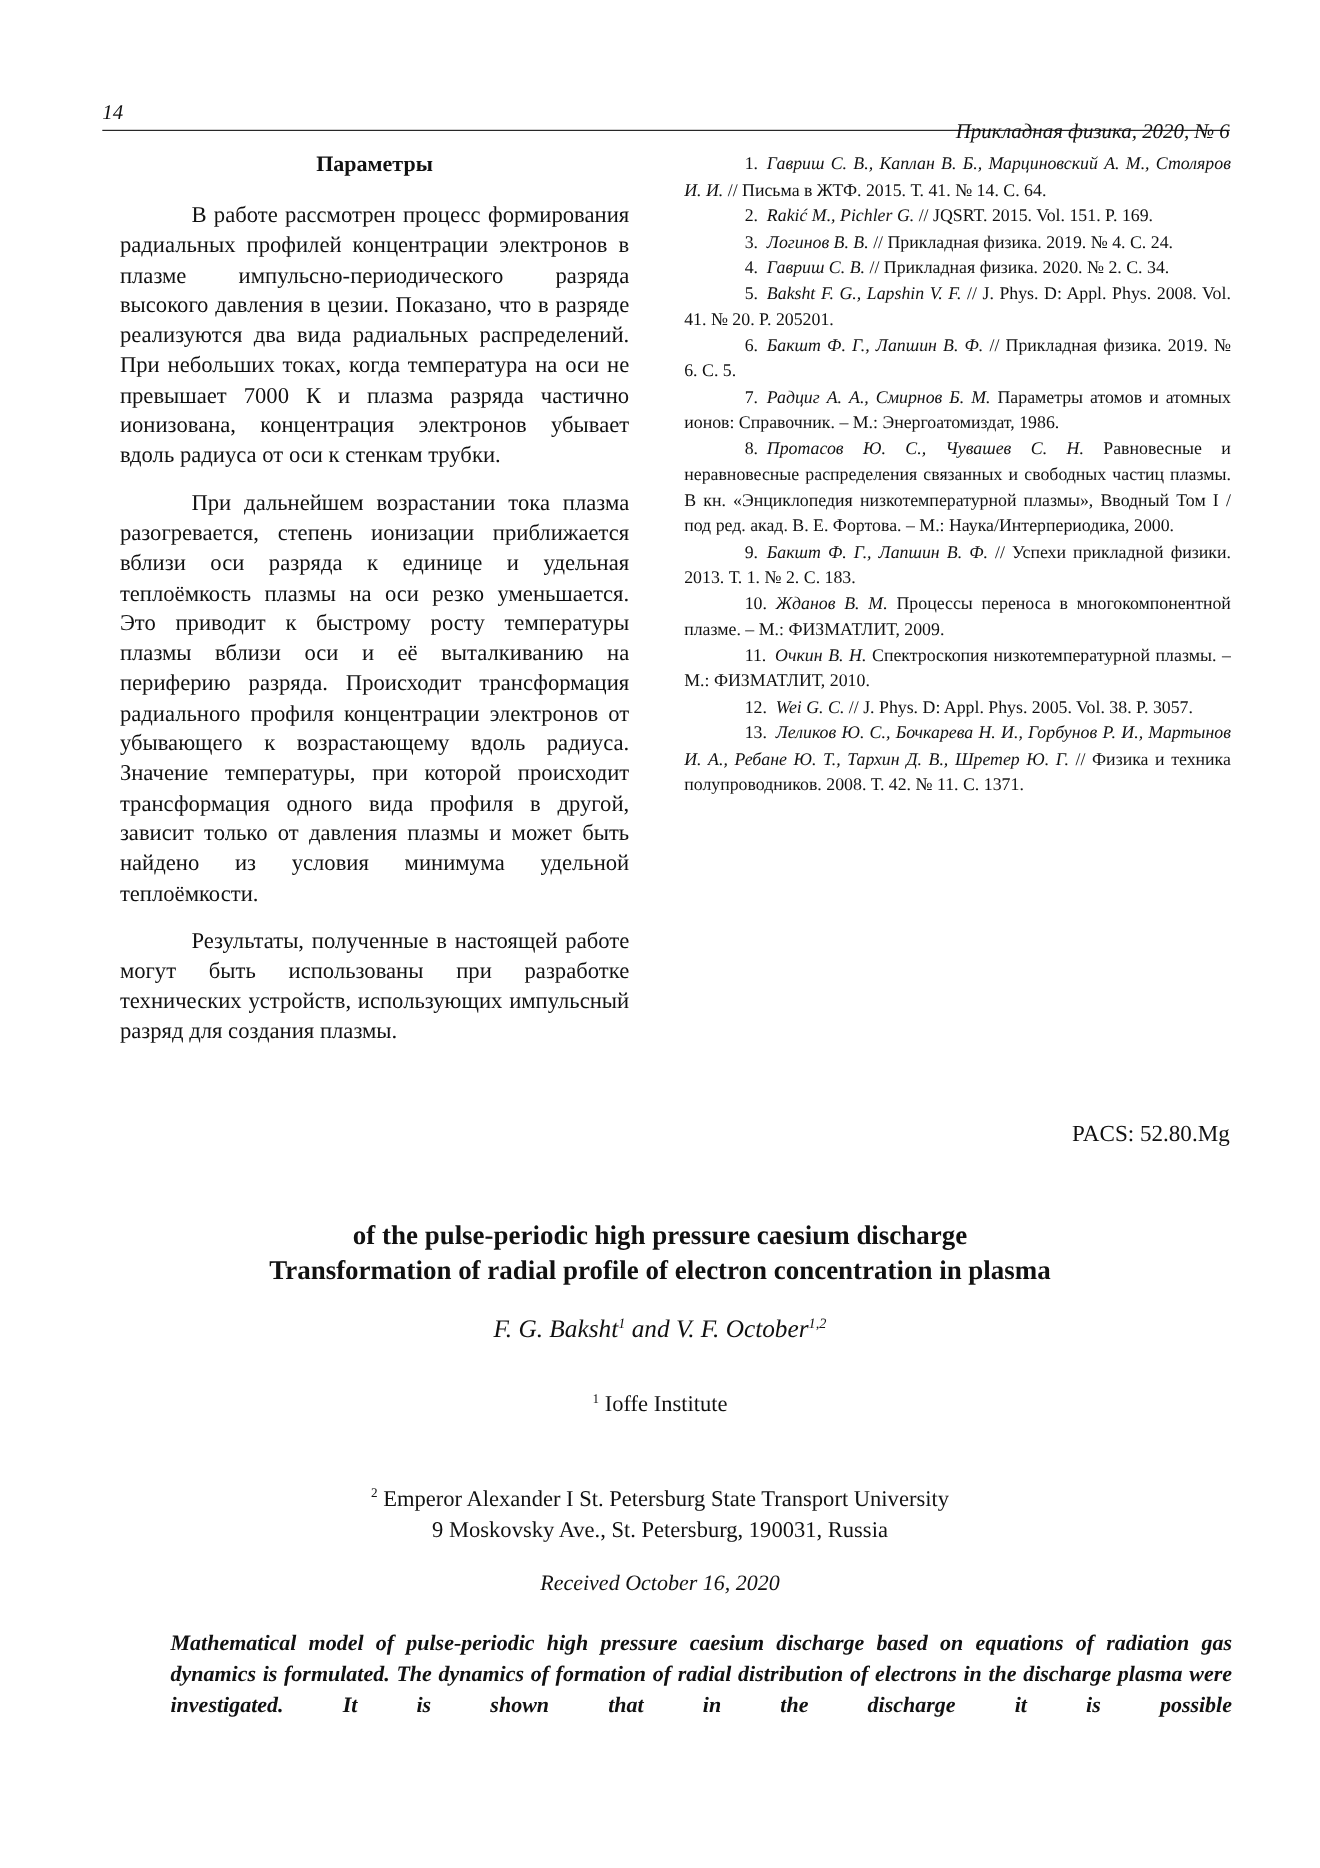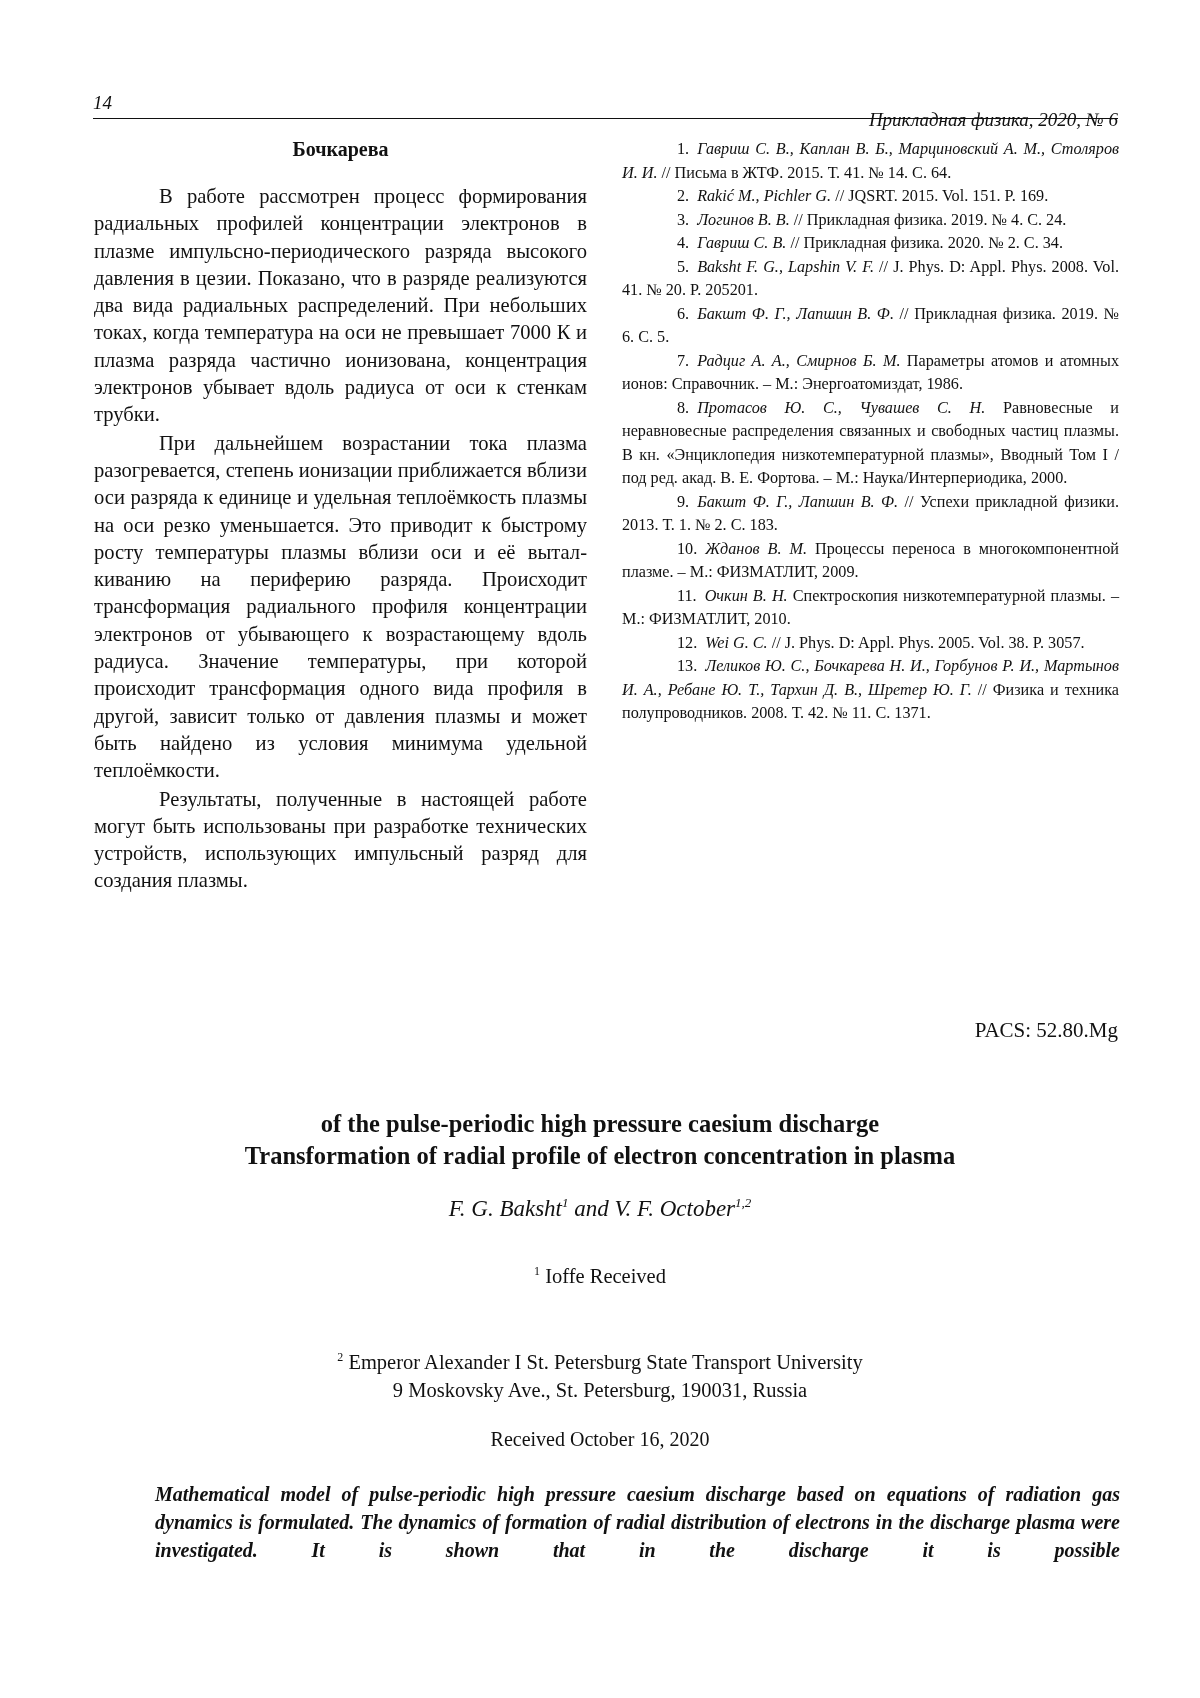--- a/index.html
+++ b/index.html
@@ -6,50 +6,50 @@
   body { width: 1200px; height: 1698px; position: relative; overflow: hidden;
          font-family: "Liberation Serif", serif; color: #111; }
   .header { position: absolute; left: 93px; top: 88px; width: 1025px; height: 30px;
             border-bottom: 1.5px solid #111; font-style: italic; font-size: 19px; }
   .header .pg { position: absolute; left: 0; top: 4px; }
   .header .jr { position: absolute; right: 0; top: 21px; }
   .col-left { position: absolute; left: 93px; top: 138px; width: 495px; }
   .col-right { position: absolute; left: 622px; top: 138px; width: 497px; }
   .sec-title { font-weight: bold; font-size: 20px; text-align: center; margin: 0 0 22px 0; }
   .lit-title { font-weight: bold; font-size: 15px; letter-spacing: 2.5px; margin: 0 0 22px 0; padding-left: 0; }
-  .para { font-size: 20.6px; line-height: 27.3px; text-align: justify; text-indent: 65px; margin: 1px; hyphens: manual; }
+  .para { font-size: 20.6px; line-height: 27.3px; text-align: justify; text-indent: 65px; margin: 16px; hyphens: manual; }
   .refs { font-size: 16.2px; line-height: 23.5px; }
   .ref { text-align: justify; text-indent: 55px; margin: 0; }
   .ref .num { margin-right: 8px; }
   .ref .auth { font-style: italic; }
   .pacs { position: absolute; right: 82px; top: 1018px; font-size: 21px; }
   .title { position: absolute; left: 100px; width: 1000px; top: 1108px; text-align: center;
            font-weight: bold; font-size: 24.5px; line-height: 32px; }
   .authors { position: absolute; left: 100px; width: 1000px; top: 1195px; text-align: center;
              font-style: italic; font-size: 23px; }
   .authors sup { font-size: 13px; }
   .aff { position: absolute; left: 100px; width: 1000px; text-align: center; font-size: 20.5px; line-height: 28px; }
   .aff sup { font-size: 12px; }
   .aff1 { top: 1257px; }
   .aff2 { top: 1343px; }
   .received { position: absolute; left: 100px; width: 1000px; top: 1428px; text-align: center;
-              font-size: 20px; }
+              font-style: italic; font-size: 20px; }
   .abstract { position: absolute; left: 155px; width: 965px; top: 1480px; font-style: italic; font-weight: bold;
               font-size: 20px; line-height: 28px; text-align: justify; text-align-last: justify; }
 </style>
 </head>
 <body>
 
 <div class="header">
   <span class="pg">14</span>
   <span class="jr">Прикладная физика, 2020, № 6</span>
 </div>
 
 <div class="col-left">
-  <div class="sec-title">Бочкарева</div>
+  <div class="sec-title">Параметры</div>
   <p class="para">В работе рассмотрен процесс формиро­вания радиальных профилей концентрации электронов в плазме импульсно-периодичес­кого разряда высокого давления в цезии. По­казано, что в разряде реализуются два вида радиальных распределений. При небольших токах, когда температура на оси не превышает 7000 К и плазма разряда частично ионизована, концентрация электронов убывает вдоль ра­диуса от оси к стенкам трубки.</p>
   <p class="para">При дальнейшем возрастании тока плаз­ма разогревается, степень ионизации прибли­жается вблизи оси разряда к единице и удель­ная теплоёмкость плазмы на оси резко уменьшается. Это приводит к быстрому росту температуры плазмы вблизи оси и её вытал­киванию на периферию разряда. Происходит трансформация радиального профиля концен­трации электронов от убывающего к возрас­тающему вдоль радиуса. Значение температу­ры, при которой происходит трансформация одного вида профиля в другой, зависит только от давления плазмы и может быть найдено из условия минимума удельной теплоёмкости.</p>
   <p class="para">Результаты, полученные в настоящей работе могут быть использованы при разра­ботке технических устройств, использующих импульсный разряд для создания плазмы.</p>
 </div>
 
 <div class="col-right">
   <div class="refs">
     <p class="ref"><span class="num">1.</span><span class="auth">Гавриш С. В., Каплан В. Б., Марциновский А. М., Столяров И. И.</span><span> // Письма в ЖТФ. 2015. Т. 41. № 14. С. 64.</span></p>
     <p class="ref"><span class="num">2.</span><span class="auth">Rakić M., Pichler G.</span><span> // JQSRT. 2015. Vol. 151. P. 169.</span></p>
     <p class="ref"><span class="num">3.</span><span class="auth">Логинов В. В.</span><span> // Прикладная физика. 2019. № 4. С. 24.</span></p>
@@ -69,21 +69,21 @@
 <div class="pacs">PACS: 52.80.Mg</div>
 
 <div class="title">
   <div>of the pulse-periodic high pressure caesium discharge</div>
   <div>Transformation of radial profile of electron concentration in plasma</div>
 </div>
 
 <div class="authors"><span>F. G. Baksht</span><sup>1</sup><span> and </span><span>V. F. October</span><sup>1,2</sup></div>
 
 <div class="aff aff1">
-  <div><sup>1</sup> <span>Ioffe Received</span></div>
+  <div><sup>1</sup> <span>Ioffe Institute</span></div>
 </div>
 
 <div class="aff aff2">
   <div><sup>2</sup> <span>Emperor Alexander I St. Petersburg State Transport University</span></div>
   <div>9 Moskovsky Ave., St. Petersburg, 190031, Russia</div>
 </div>
 
 <div class="received">Received October 16, 2020</div>
 
 <div class="abstract">Mathematical model of pulse-periodic high pressure caesium discharge based on equations of radiation gas dynamics is formulated. The dynamics of formation of radial distribution of elec­trons in the discharge plasma were investigated. It is shown that in the discharge it is possible</div>

